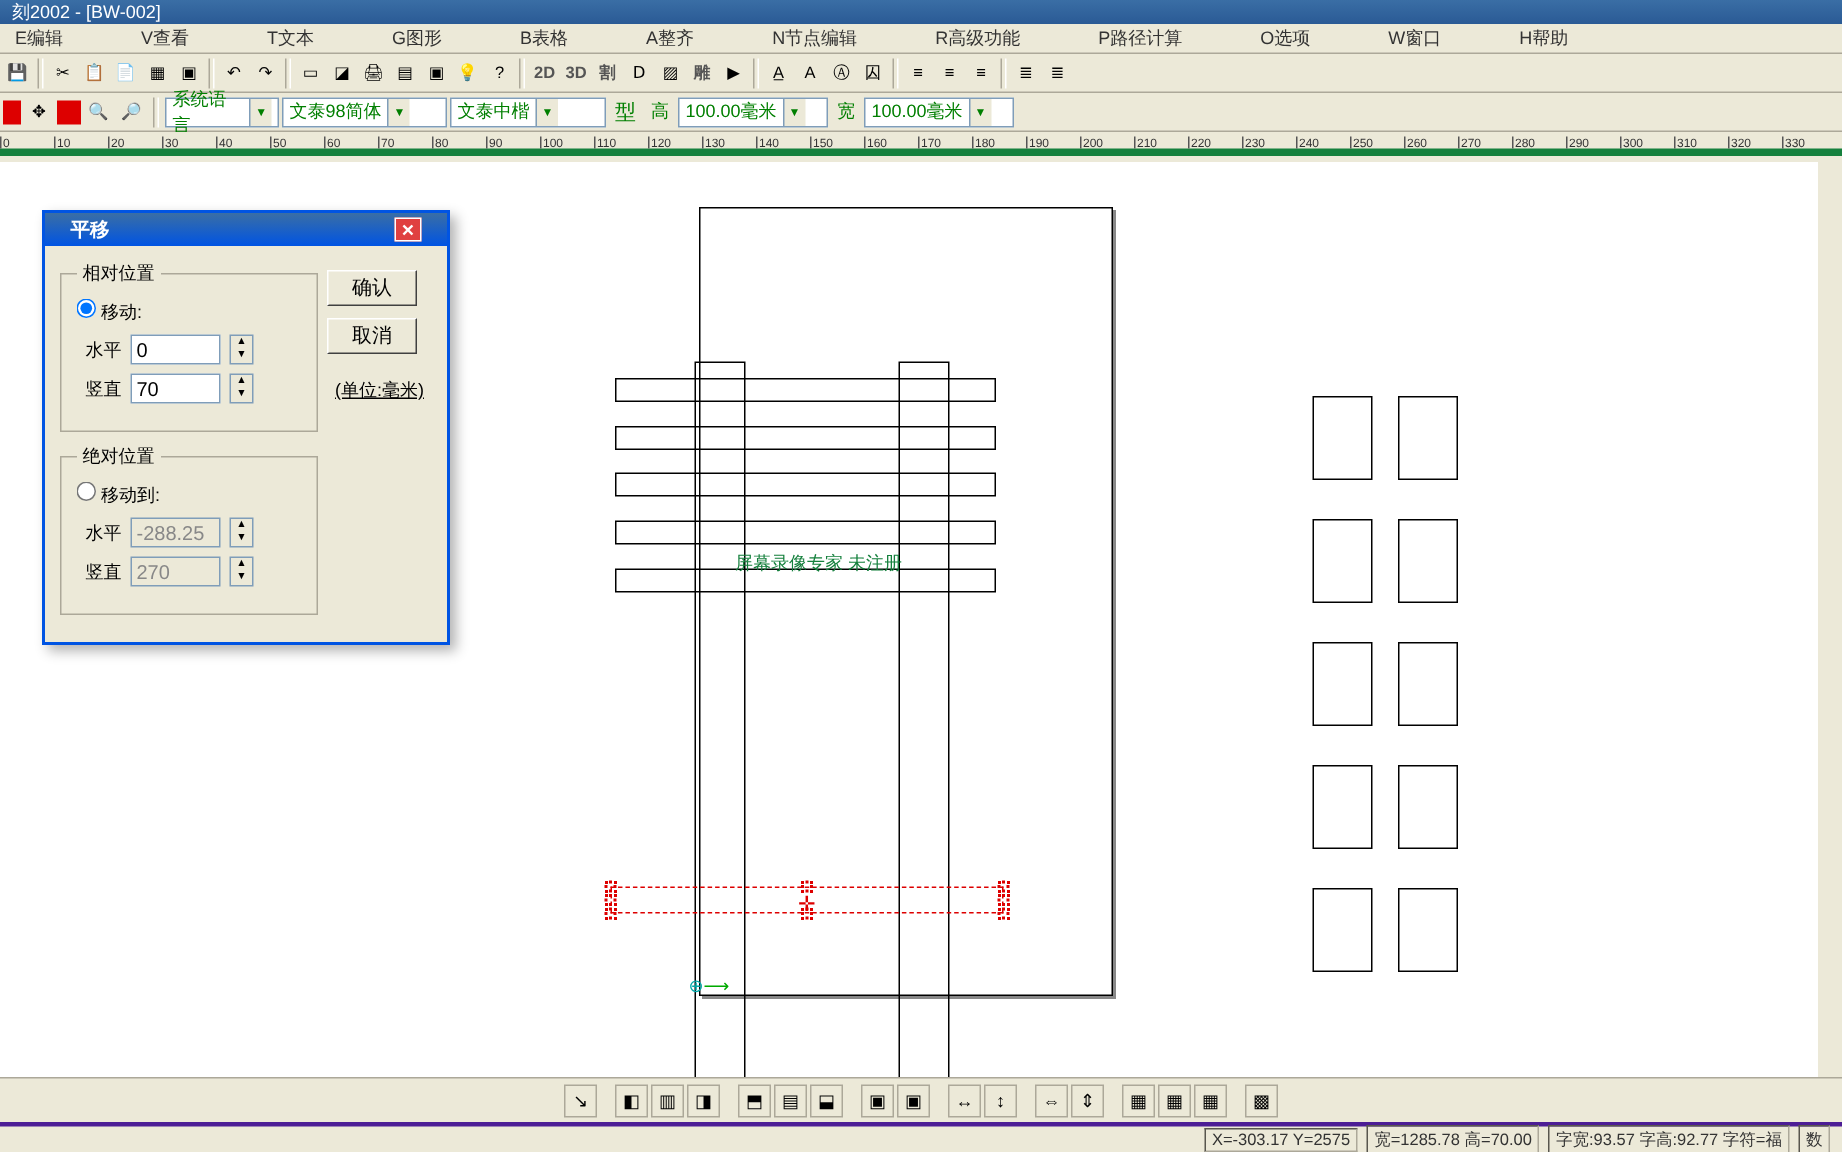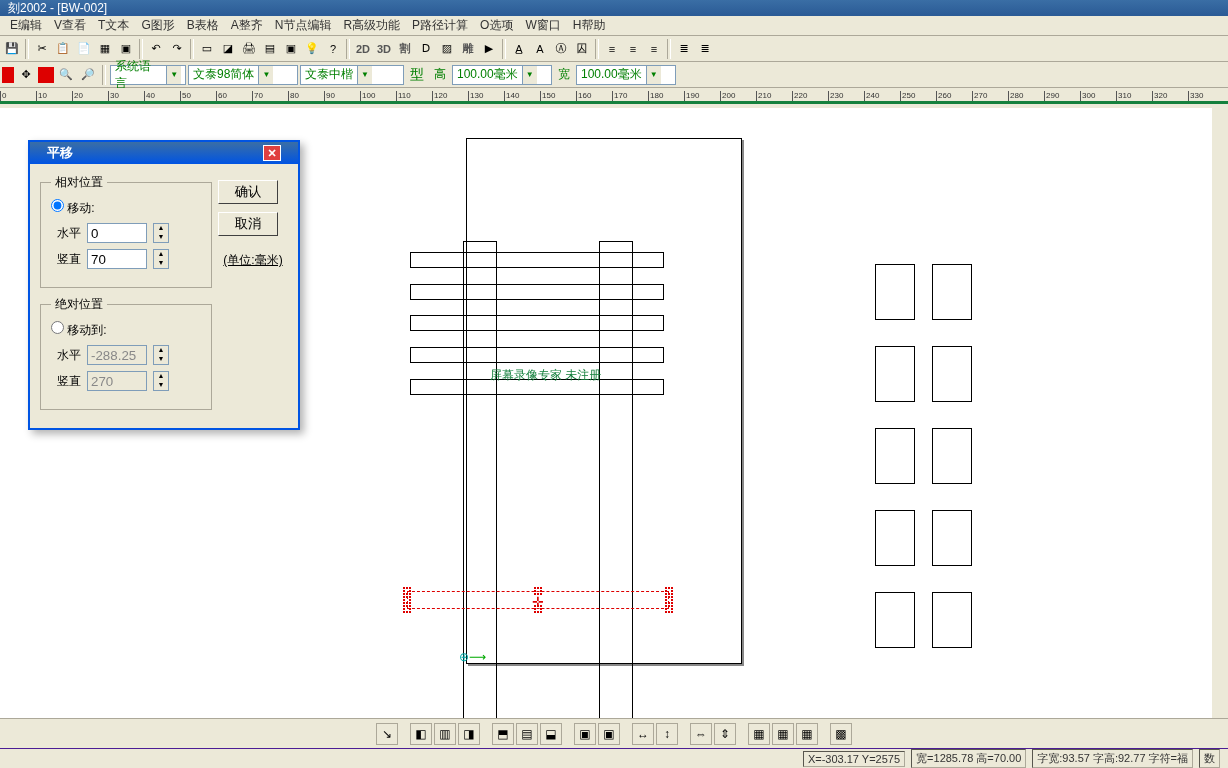--- a/index.html
+++ b/index.html
@@ -1,33 +1,33 @@
 <!DOCTYPE html>
 <html><head>
 <meta charset="utf-8">
 <style>
 * { box-sizing: border-box; margin: 0; padding: 0; font-family: "SimSun", "Microsoft YaHei", sans-serif; }
 body { width: 1228px; height: 768px; background: #ece9d8; overflow: hidden; font-size: 12px; position: relative; }
 
 .titlebar { height: 16px; background: linear-gradient(#3a6ea5, #2a5a95); color: #fff; padding: 2px 8px; display: flex; align-items: center; font-size: 12px; }
 
-.menubar { height: 20px; background: #ece9d8; display: flex; align-items: center; padding: 0 4px; border-bottom: 1px solid #aca899; }
+.menubar { height: 20px; background: #ece9d8; display: flex; align-items: center; padding: 0 4px; border-bottom: 1px solid #aca899; gap: 40px; }
 .menubar span { padding: 2px 6px; color: #333; cursor: default; }
 
 .toolbar { height: 26px; background: #ece9d8; border-bottom: 1px solid #aca899; display: flex; align-items: center; padding: 1px 2px; gap: 1px; }
 .tb-btn { width: 20px; height: 20px; border: 1px solid transparent; display: inline-flex; align-items: center; justify-content: center; font-size: 11px; cursor: pointer; }
 .tb-sep { width: 4px; height: 20px; border-left: 1px solid #aca899; border-right: 1px solid #fff; margin: 0 2px; }
 .tb-text { padding: 0 3px; font-weight: bold; color: #555; font-size: 11px; }
 
 .toolbar2 { height: 26px; background: #ece9d8; border-bottom: 1px solid #aca899; display: flex; align-items: center; padding: 1px 2px; gap: 2px; }
 .combo { height: 20px; border: 1px solid #7f9db9; background: #fff; display: inline-flex; align-items: center; padding: 0 4px; color: #007f00; font-size: 12px; }
 .combo-arrow { width: 15px; height: 18px; background: #ece9d8; border-left: 1px solid #7f9db9; display: flex; align-items: center; justify-content: center; margin-left: 4px; font-size: 8px; }
 .lbl-green { color: #007f00; padding: 0 4px; }
 
-.ruler-h { height: 16px; background: #ece9d8; border-bottom: 3px solid #15803d; position: relative; overflow: hidden; white-space: nowrap; font-size: 8px; color: #333; }
+.ruler-h { height: 16px; background: #ece9d8; border-bottom: 5px solid #15803d; position: relative; overflow: hidden; white-space: nowrap; font-size: 8px; color: #333; }
 .ruler-h span { display: inline-block; width: 36px; text-align: left; border-left: 1px solid #555; padding-left: 1px; height: 10px; margin-top: 3px; }
 
 .canvas-area { position: absolute; left: 0; top: 108px; right: 16px; bottom: 50px; background: #fff; overflow: hidden; }
 .page-rect { position: absolute; border: 1px solid #000; box-shadow: 2px 2px 0 #888; }
 .shape-rect { position: absolute; border: 1px solid #000; }
 .center-text { position: absolute; font-size: 12px; color: #15803d; }
 .selected { position: absolute; border: 1px dashed #d00; }
 .sel-handle { position: absolute; width: 8px; height: 8px; border: 2px dotted #d00; background: transparent; }
 .sel-center { color:#d00; position:absolute; font-size:14px; }
 
@@ -44,21 +44,21 @@
 .spin-input { width: 60px; height: 20px; border: 1px solid #7f9db9; background: #fff; padding: 0 3px; }
 .spin-input[disabled] { background: #ece9d8; color: #888; }
 .spin-btns { display:flex; flex-direction:column; border:1px solid #7f9db9; background:#ece9d8; }
 .spin-btns div { width:14px; height:9px; font-size:7px; line-height:7px; text-align:center; cursor:pointer; }
 .dlg-btn { width: 60px; height: 24px; background: #ece9d8; border: 1px solid #404040; border-top-color:#fff; border-left-color:#fff; margin-bottom: 8px; cursor: pointer; }
 .unit-lbl { font-size: 12px; margin-top: 8px; text-align:center;text-decoration:underline; }
 
 .bottom-toolbar { position: absolute; bottom: 20px; left: 0; right: 0; height: 30px; background: #ece9d8; border-top: 1px solid #aca899; display: flex; align-items: center; justify-content: center; gap: 2px; padding: 0 8px; }
 .bt-btn { width: 22px; height: 22px; border: 1px solid #aca899; background: #ece9d8; display: flex; align-items: center; justify-content: center; }
 
-.statusbar { position: absolute; bottom: 0; left: 0; right: 0; height: 20px; background: #ece9d8; border-top: 1px solid #4c1d95; display: flex; align-items: center; justify-content: flex-end; gap: 6px; padding: 0 8px; font-size: 11px; color: #333; }
+.statusbar { position: absolute; bottom: 0; left: 0; right: 0; height: 20px; background: #ece9d8; border-top: 3px solid #4c1d95; display: flex; align-items: center; justify-content: flex-end; gap: 6px; padding: 0 8px; font-size: 11px; color: #333; }
 .status-cell { border: 1px inset #aca899; padding: 1px 4px; }
 </style>
 </head>
 <body>
 
 <div class="titlebar">
   <span>刻2002 - [BW-002]</span>
 </div>
 
 <div class="menubar">

